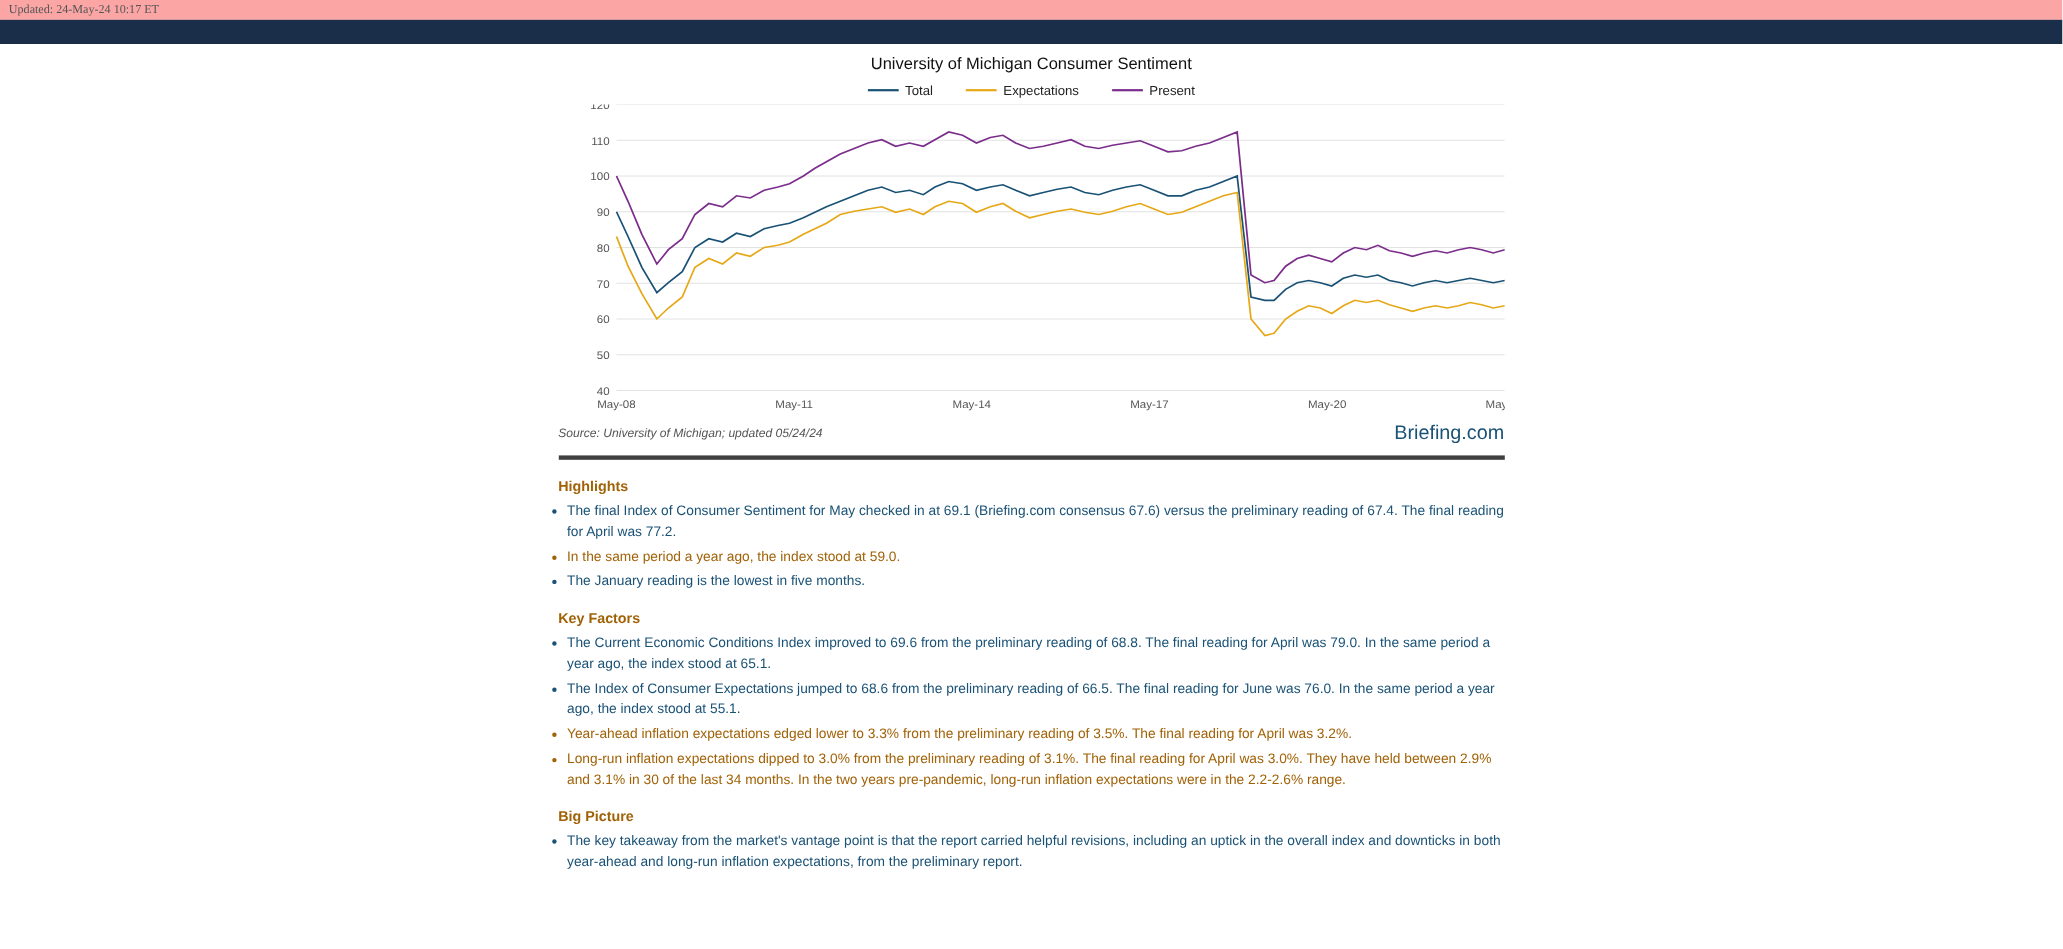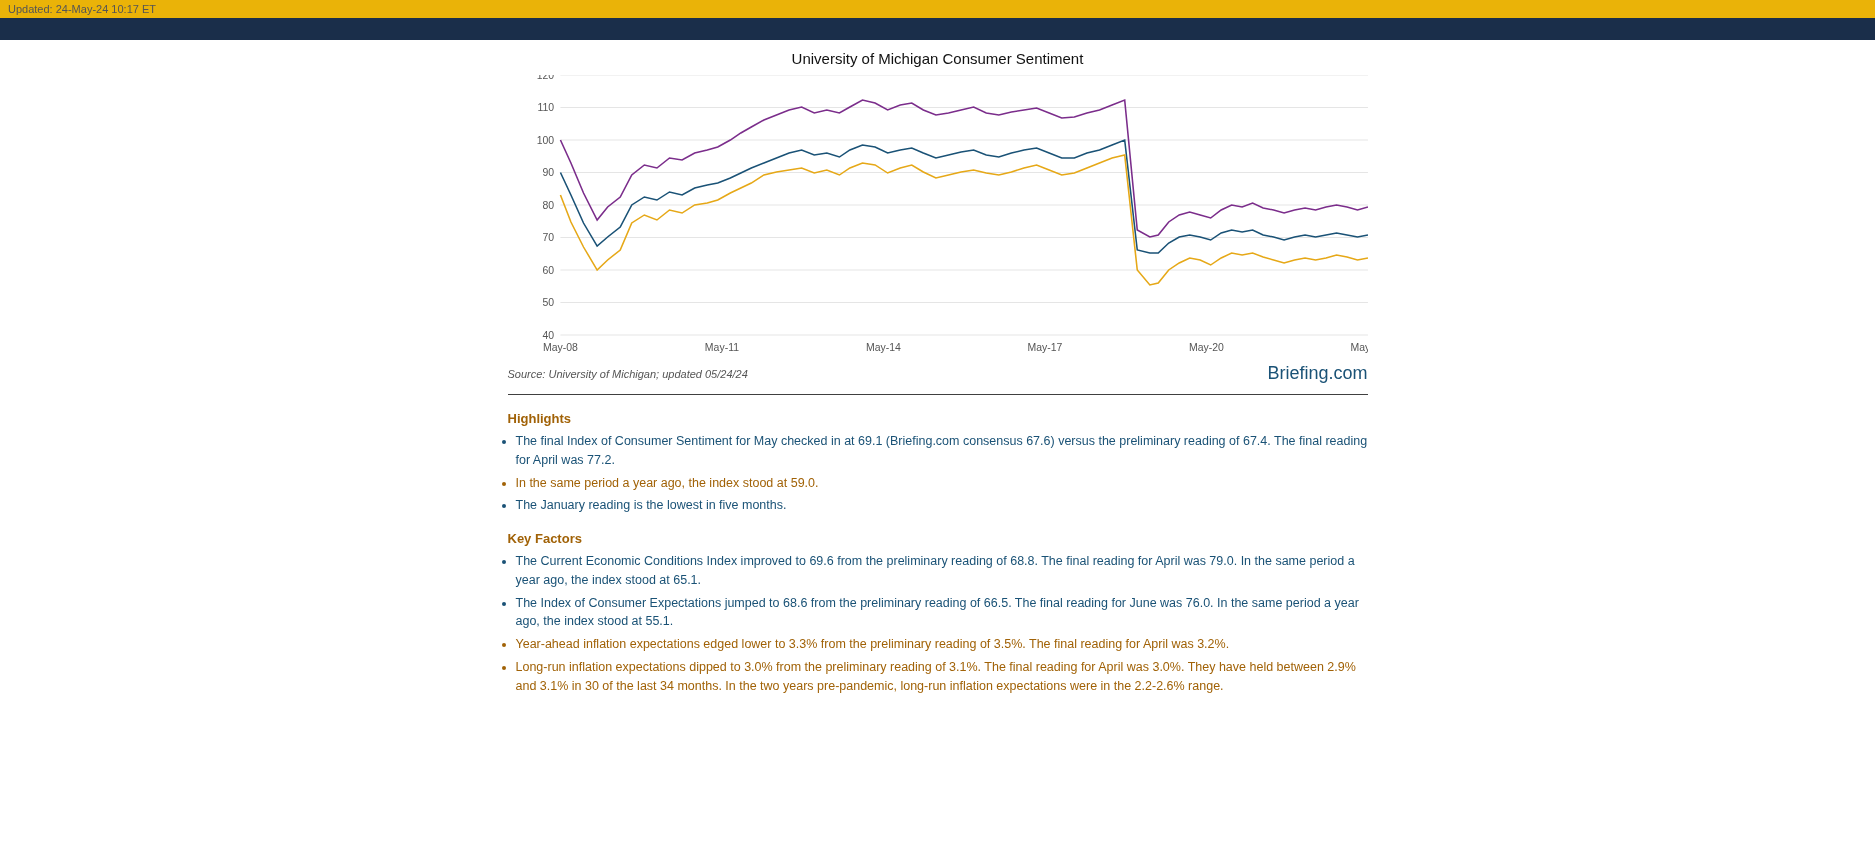--- a/index.html
+++ b/index.html
@@ -2,21 +2,22 @@
 <html><head>
   <meta charset="utf-8">
   <style>
     * { margin: 0; padding: 0; box-sizing: border-box; }
     body { font-family: Arial, sans-serif; font-size: 13px; background: #fff; color: #222; }
 
     .update-bar {
       font-size: 11px;
       color: #555;
       padding: 3px 8px;
-      background: #eab308;
+      background: #fca5a5;
+      font-family: Liberation Serif, serif;
     }
 
     .header-bar {
       background: #1a2e4a;
       height: 22px;
       width: 100%;
     }
 
     .content-wrapper {
       max-width: 900px;
@@ -58,21 +59,21 @@
       height: 280px;
       margin-bottom: 6px;
     }
 
     .chart-footer {
       display: flex;
       justify-content: space-between;
       align-items: center;
       margin-top: 8px;
       padding-bottom: 10px;
-      border-bottom: 1px solid #404040;
+      border-bottom: 4px solid #404040;
     }
 
     .chart-source {
       font-size: 11px;
       font-style: italic;
       color: #555;
     }
 
     .briefing-logo {
       font-size: 18px;
@@ -114,20 +115,34 @@
 </div>
 
 <div class="header-bar"></div>
 
 <div class="content-wrapper">
 
   <div class="chart-title">
     <span>University of Michigan Consumer Sentiment</span>
   </div>
 
+  <div class="legend">
+    <div class="legend-item">
+      <span class="legend-line" style="background:#1a5276;"></span>
+      <span>Total</span>
+    </div>
+    <div class="legend-item">
+      <span class="legend-line" style="background:#e6a817;"></span>
+      <span>Expectations</span>
+    </div>
+    <div class="legend-item">
+      <span class="legend-line" style="background:#7b2d8b;"></span>
+      <span>Present</span>
+    </div>
+  </div>
 
   <div class="chart-area">
     <svg width="100%" height="280" viewBox="0 0 820 280" preserveAspectRatio="none">
 
       <line x1="50" y1="0" x2="820" y2="0" stroke="#ccc" stroke-width="0.5"></line>
       <line x1="50" y1="32.5" x2="820" y2="32.5" stroke="#ccc" stroke-width="0.5"></line>
       <line x1="50" y1="65" x2="820" y2="65" stroke="#ccc" stroke-width="0.5"></line>
       <line x1="50" y1="97.5" x2="820" y2="97.5" stroke="#ccc" stroke-width="0.5"></line>
       <line x1="50" y1="130" x2="820" y2="130" stroke="#ccc" stroke-width="0.5"></line>
       <line x1="50" y1="162.5" x2="820" y2="162.5" stroke="#ccc" stroke-width="0.5"></line>
@@ -391,15 +406,19 @@
     <div class="section-title">Key Factors</div>
     <ul>
       <li>The Current Economic Conditions Index improved to 69.6 from the preliminary reading of 68.8. The final reading for April was 79.0. In the same period a year ago, the index stood at 65.1.</li>
       <li>The Index of Consumer Expectations jumped to 68.6 from the preliminary reading of 66.5. The final reading for June was 76.0. In the same period a year ago, the index stood at 55.1.</li>
       <li class="black">Year-ahead inflation expectations edged lower to 3.3% from the preliminary reading of 3.5%. The final reading for April was 3.2%.</li>
       <li class="black">Long-run inflation expectations dipped to 3.0% from the preliminary reading of 3.1%. The final reading for April was 3.0%. They have held between 2.9% and 3.1% in 30 of the last 34 months. In the two years pre-pandemic, long-run inflation expectations were in the 2.2-2.6% range.</li>
     </ul>
   </div>
 
   <div class="section">
+    <div class="section-title">Big Picture</div>
+    <ul>
+      <li>The key takeaway from the market's vantage point is that the report carried helpful revisions, including an uptick in the overall index and downticks in both year-ahead and long-run inflation expectations, from the preliminary report.</li>
+    </ul>
   </div>
 
 </div>
 
 </body></html>

